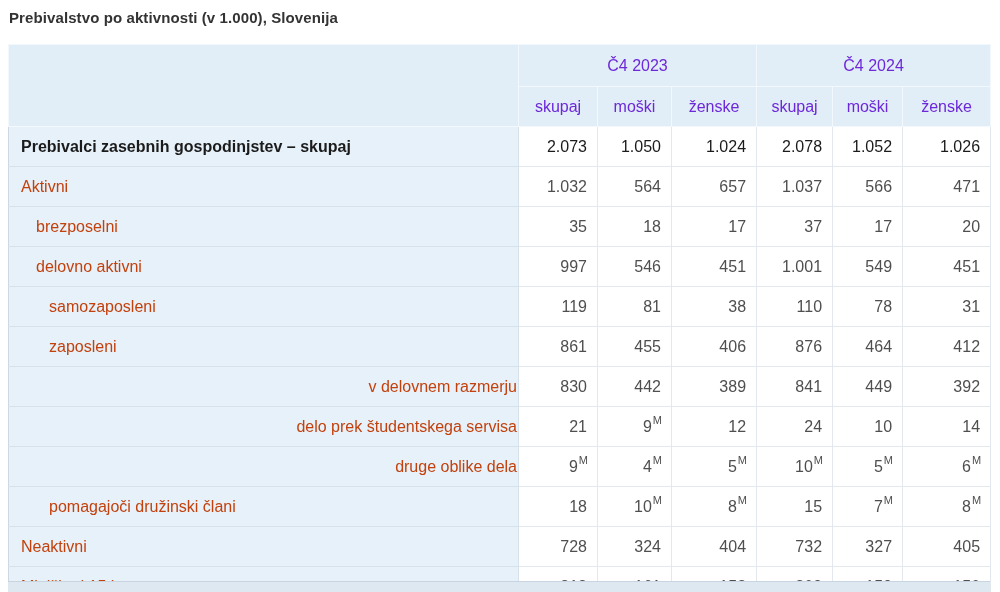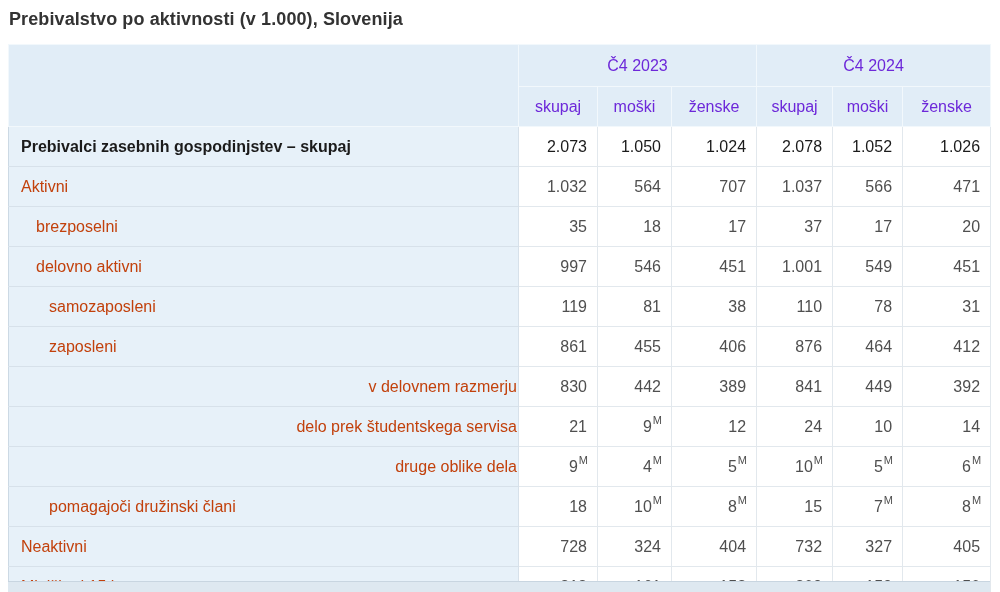--- a/index.html
+++ b/index.html
@@ -8,21 +8,21 @@
     width: 1000px;
     height: 592px;
     overflow: hidden;
     background: #ffffff;
     font-family: "Liberation Sans", sans-serif;
   }
   .page-title {
     position: absolute;
     left: 9px;
     top: 9px;
-    font-size: 18px;
+    font-size: 15px;
     font-weight: bold;
     color: #333333;
     letter-spacing: 0.1px;
   }
   .table-wrap {
     position: absolute;
     left: 8px;
     top: 44px;
     width: 982px;
   }
@@ -134,21 +134,21 @@
           <td class="num-cell">1.050</td>
           <td class="num-cell">1.024</td>
           <td class="num-cell">2.078</td>
           <td class="num-cell">1.052</td>
           <td class="num-cell">1.026</td>
         </tr>
         <tr>
           <td class="label-cell indent-0">Aktivni</td>
           <td class="num-cell">1.032</td>
           <td class="num-cell">564</td>
-          <td class="num-cell">707</td>
+          <td class="num-cell">657</td>
           <td class="num-cell">1.037</td>
           <td class="num-cell">566</td>
           <td class="num-cell">471</td>
         </tr>
         <tr>
           <td class="label-cell indent-1">brezposelni</td>
           <td class="num-cell">35</td>
           <td class="num-cell">18</td>
           <td class="num-cell">17</td>
           <td class="num-cell">37</td>

